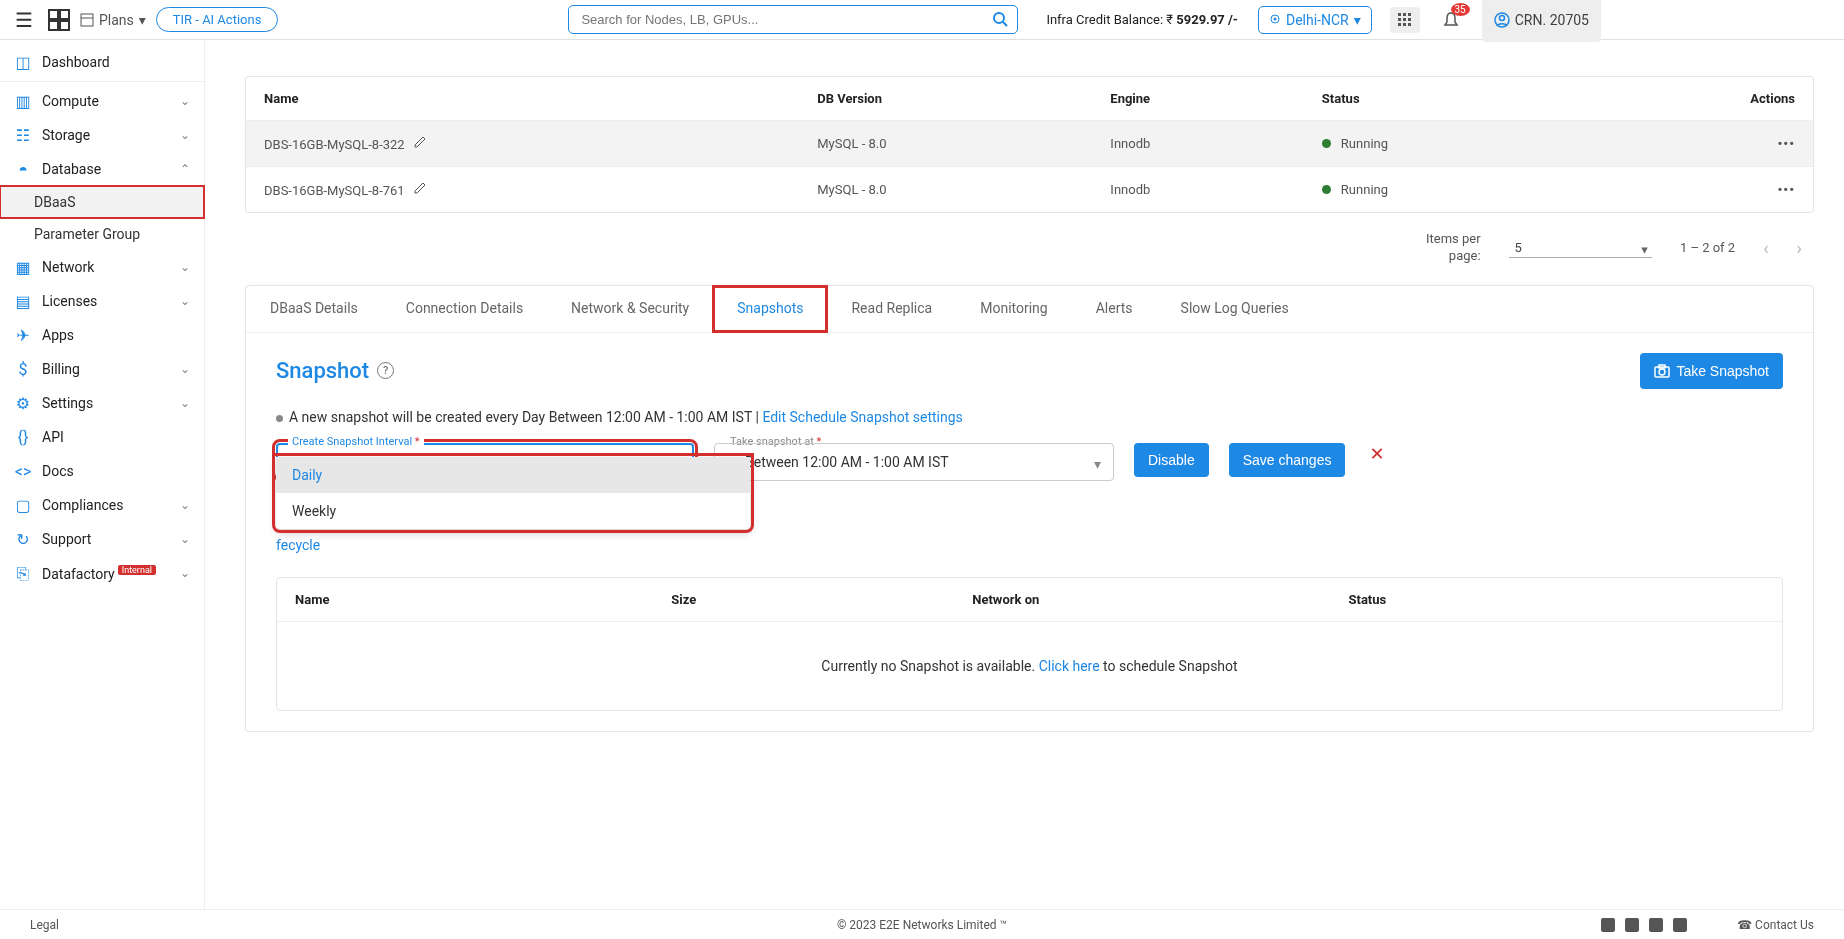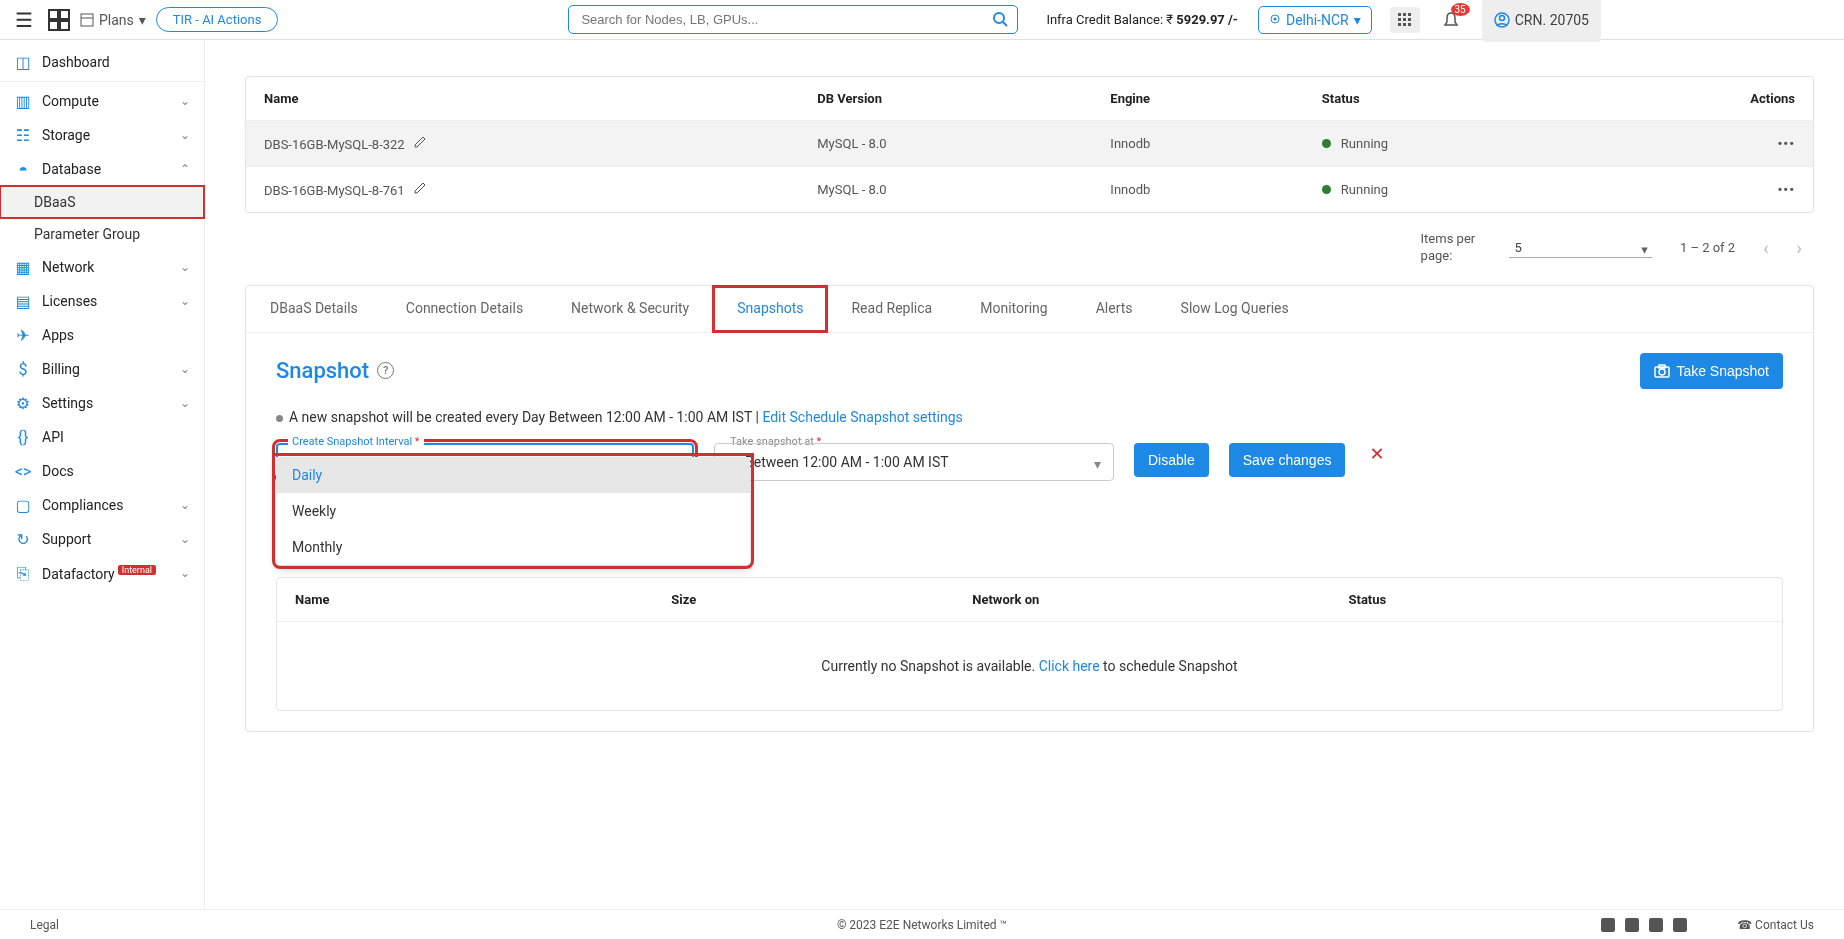--- a/index.html
+++ b/index.html
@@ -29,21 +29,21 @@
 .internal-badge { background: #d32f2f; color: #fff; font-size: 9px; padding: 0px 4px; border-radius: 2px; margin-left: 3px; vertical-align: super; }
 .main { flex: 1; padding: 0 30px 20px 40px; overflow: auto; }
 .card { background: #fff; border: 1px solid #e5e5e5; border-radius: 4px; margin-top: 36px; box-shadow: 0 0 3px rgba(0,0,0,0.04); }
 table { width: 100%; border-collapse: collapse; }
 th { text-align: left; padding: 14px 18px; font-weight: 700; color: #222; font-size: 13px; }
 td { padding: 14px 18px; font-size: 13px; color: #555; border-top: 1px solid #eee; }
 tr.sel td { background: #f3f3f3; }
 .edit-ic { display: inline-block; width: 14px; height: 14px; margin-left: 8px; cursor: pointer; }
 .status-dot { display: inline-block; width: 9px; height: 9px; background: #2e7d32; border-radius: 50%; margin-right: 10px; }
 .more-ic { font-weight: 900; letter-spacing: 1px; cursor: pointer; }
-.pager { display: flex; align-items: center; justify-content: flex-end; gap: 28px; padding: 10px 12px 0 0; margin-top: 8px; font-size: 13px; color: #555; }
+.pager { display: flex; align-items: center; justify-content: flex-end; gap: 28px; padding: 10px 12px 0 0; margin-top: 8px; font-size: 13px; color: #555; text-align: right; }
 .pager-select { border: none; border-bottom: 1px solid #aaa; padding: 2px 130px 2px 6px; color: #444; background: #fff; }
 .pager-nav { color: #bbb; cursor: pointer; font-size: 18px; }
 .tabs-card { background: #fff; border: 1px solid #e5e5e5; border-radius: 4px; margin-top: 20px; box-shadow: 0 0 3px rgba(0,0,0,0.04); }
 .tabs { display: flex; border-bottom: 1px solid #eee; }
 .tab { padding: 14px 24px; color: #666; cursor: pointer; font-size: 14px; }
 .tab.active { color: #1e88e5; border-bottom: 2px solid #1e88e5; outline: 3px solid #d32f2f; outline-offset: -2px; }
 .tabbody { padding: 20px 30px; }
 .snap-header { display: flex; align-items: center; justify-content: space-between; }
 .snap-title { color: #1e88e5; font-size: 22px; font-weight: 500; display: flex; align-items: center; gap: 8px; }
 .help-ic { border: 1.5px solid #777; border-radius: 50%; width: 17px; height: 17px; font-size: 11px; display: inline-flex; align-items: center; justify-content: center; color: #777; }
@@ -295,21 +295,20 @@
           <span class="dot"></span><span>A new snapshot will be created every Day Between 12:00 AM - 1:00 AM IST</span> | <span class="link">Edit Schedule Snapshot settings</span>
         </div>
 
         <div class="form-row">
           <div class="field">
             <span class="field-label"><span>Create Snapshot Interval</span> <span class="req">*</span></span>
             <div class="dropdown-box"></div>
             <div class="dropdown-menu">
               <div class="dd-item sel">Daily</div>
               <div class="dd-item">Weekly</div>
-              <div class="dd-item">Monthly</div>
             </div>
           </div>
           <div class="field">
             <span class="field-label2"><span>Take snapshot at</span> <span class="req" style="color:#d32f2f">*</span></span>
             <div class="snap-at">
               <span>Between 12:00 AM - 1:00 AM IST</span>
               <span class="dd-caret">▾</span>
             </div>
           </div>
           <button class="btn-sm">Disable</button>

